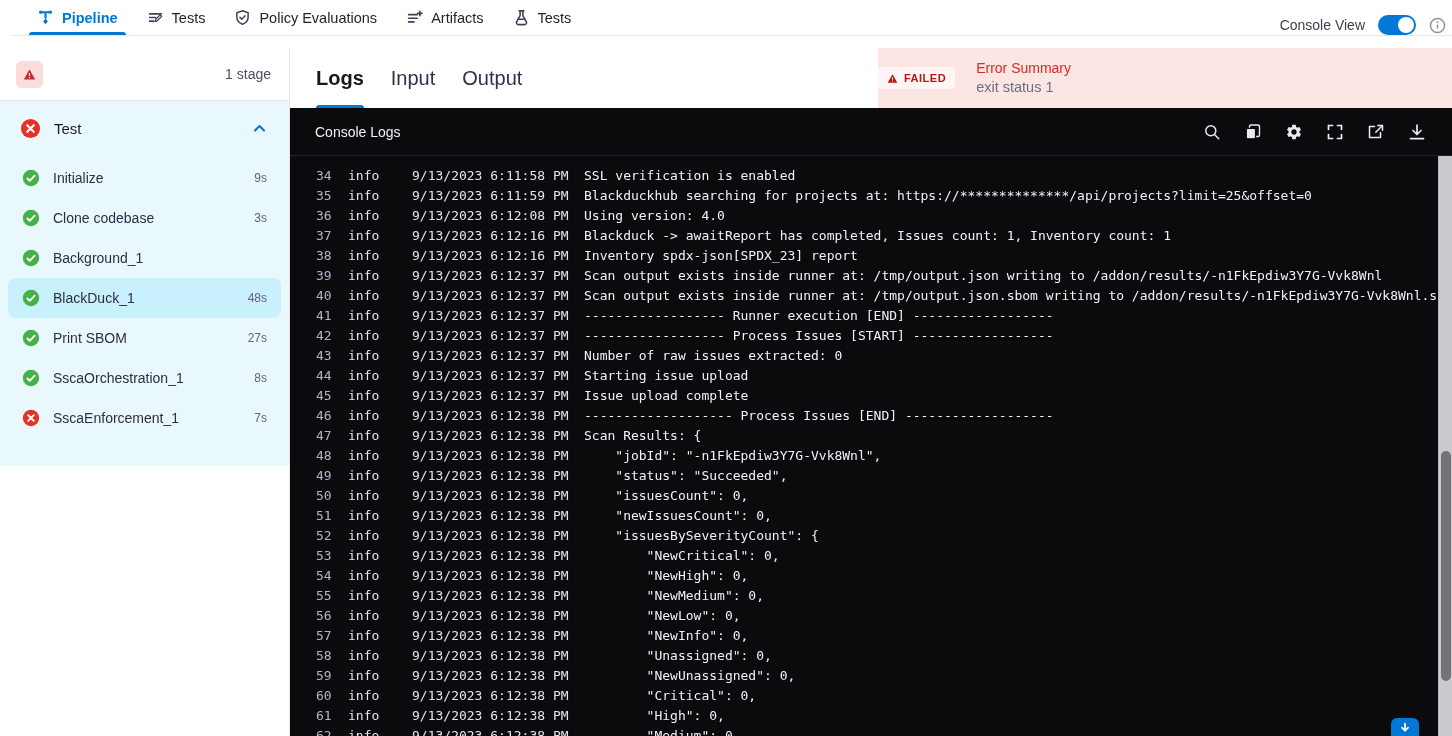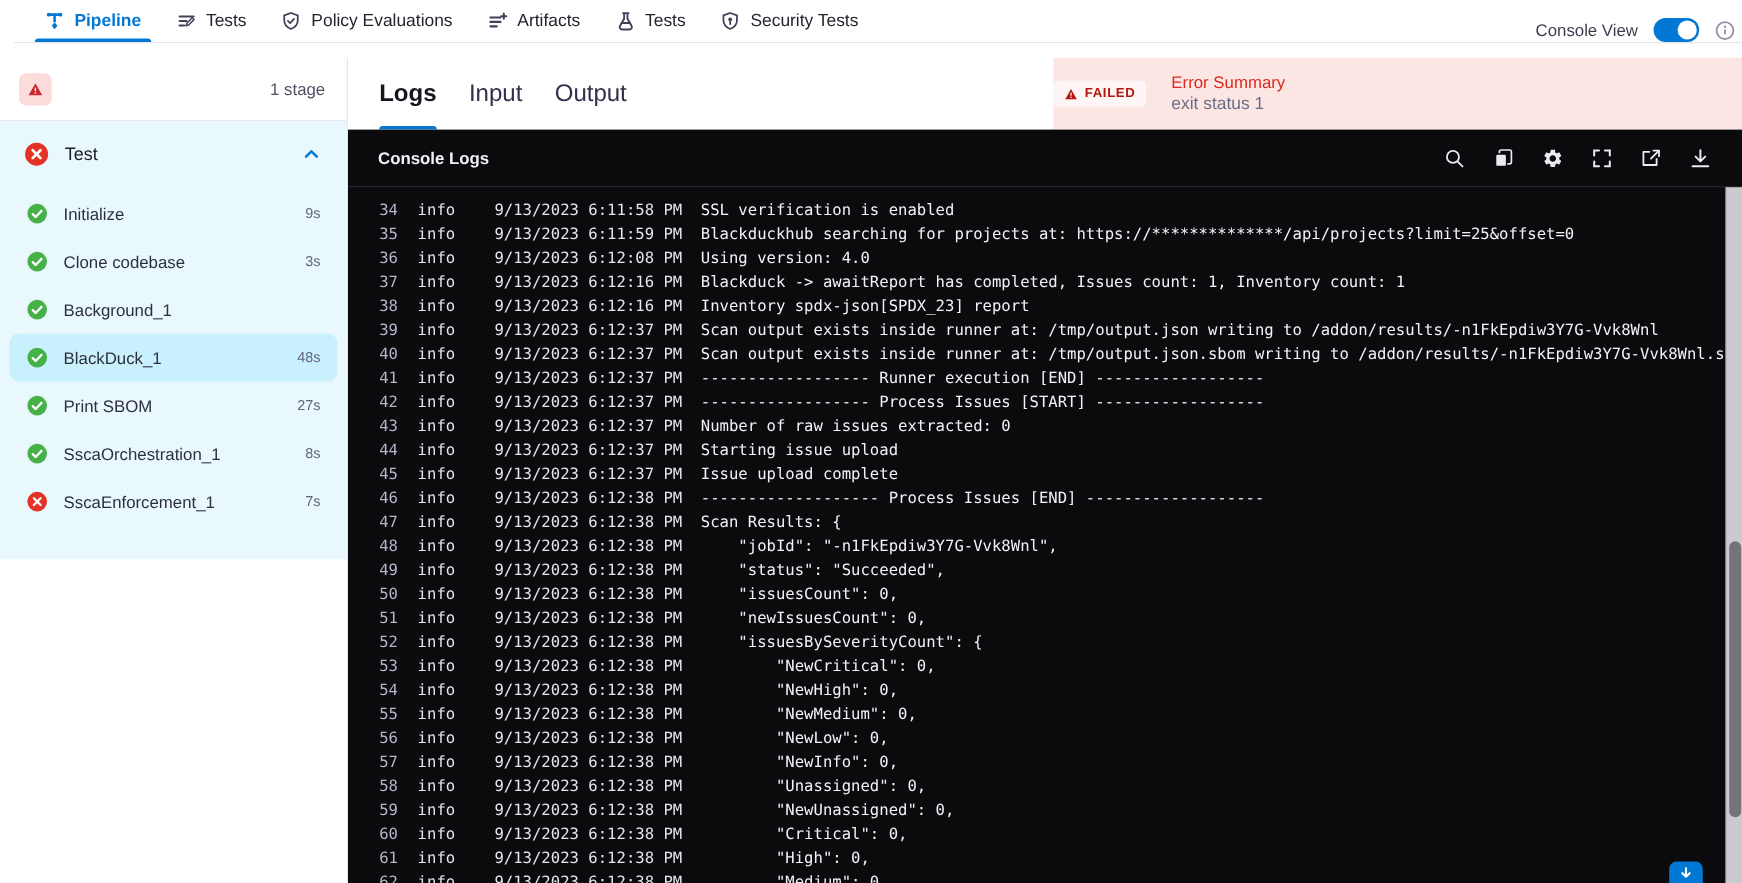--- a/index.html
+++ b/index.html
@@ -65,21 +65,21 @@
   .failed-badge{background:#fdf6f5;border-radius:4px;padding:5px 9px;display:flex;align-items:center;gap:6px;
     font-size:11px;font-weight:bold;letter-spacing:.5px;color:var(--error-dark);--ex:#fdf6f5}
   .failed-badge .wt{width:11px;height:11px;color:var(--error-dark)}
   .failed-badge .wt svg{width:11px;height:11px}
   .error-title{color:#da291d;font-size:14px;line-height:19px}
   .error-msg{color:#6b6d85;font-size:14.5px;line-height:19px}
 
   
   .console{position:absolute;top:60px;left:0;right:0;bottom:0;background:#0b0b0e;overflow:hidden}
   .console-header{height:48px;display:flex;align-items:center;justify-content:space-between;padding:0 26px 0 25px;border-bottom:1px solid #232329}
-  .console-title{font-size:14px;font-weight:bold;color:#f1f1f6}
+  .console-title{font-size:14px;font-weight:normal;color:#f1f1f6}
   .console-actions{display:flex;align-items:center;gap:23px}
   .console-action{background:none;border:none;padding:0;width:18px;height:18px;color:#e9eaf2;cursor:pointer}
   .console-action svg{width:18px;height:18px}
 
   .log-area{position:absolute;top:58px;left:0;right:14px;bottom:0;overflow:hidden;
     font-family:"DejaVu Sans Mono",monospace;font-size:13px;line-height:20px;padding-left:26px}
   .log-row{display:flex;height:20px;white-space:pre}
   .log-num{width:24px;color:#b4b5c9;flex:none;margin-right:8px}
   .log-level{width:40px;color:#e4e4ec;flex:none;margin-right:24px}
   .log-ts{width:158px;color:#e4e4ec;flex:none;margin-right:14px}
@@ -136,30 +136,20 @@
         <span>Artifacts</span>
       </div>
       <div class="nav-tab">
         <span class="ticon">
           <svg viewBox="0 0 16 16" fill="none" stroke="currentColor" stroke-width="1.5" stroke-linecap="round" stroke-linejoin="round">
             <path d="M5.8 1.8h4.4M6.7 1.8v4.4l-3.2 5.6c-.8 1.3.2 2.9 1.7 2.9h5.6c1.5 0 2.5-1.6 1.7-2.9L9.3 6.2V1.8"></path>
             <path d="M4.8 9.6h6.4"></path>
           </svg>
         </span>
         <span>Tests</span>
-      </div>
-      <div class="nav-tab">
-        <span class="ticon">
-          <svg viewBox="0 0 16 16" fill="none" stroke="currentColor" stroke-width="1.4">
-            <path d="M8 1.7l5.3 1.9v3.9c0 3.3-2.1 5.6-5.3 6.8-3.2-1.2-5.3-3.5-5.3-6.8V3.6z"></path>
-            <circle cx="8" cy="6.7" r="1.5" fill="currentColor" stroke="none"></circle>
-            <path d="M8 8.3v2.1" stroke-linecap="round"></path>
-          </svg>
-        </span>
-        <span>Security Tests</span>
       </div>
     </nav>
   <div class="nav-right">
     <span class="cv-label">Console View</span>
     <button class="toggle">
         <span class="knob"></span>
       </button>
     <span class="info-ic" id="cv-info">
         <svg viewBox="0 0 16 16">
           <circle cx="8" cy="8" r="6.6" fill="none" stroke="currentColor" stroke-width="1.4"></circle>

